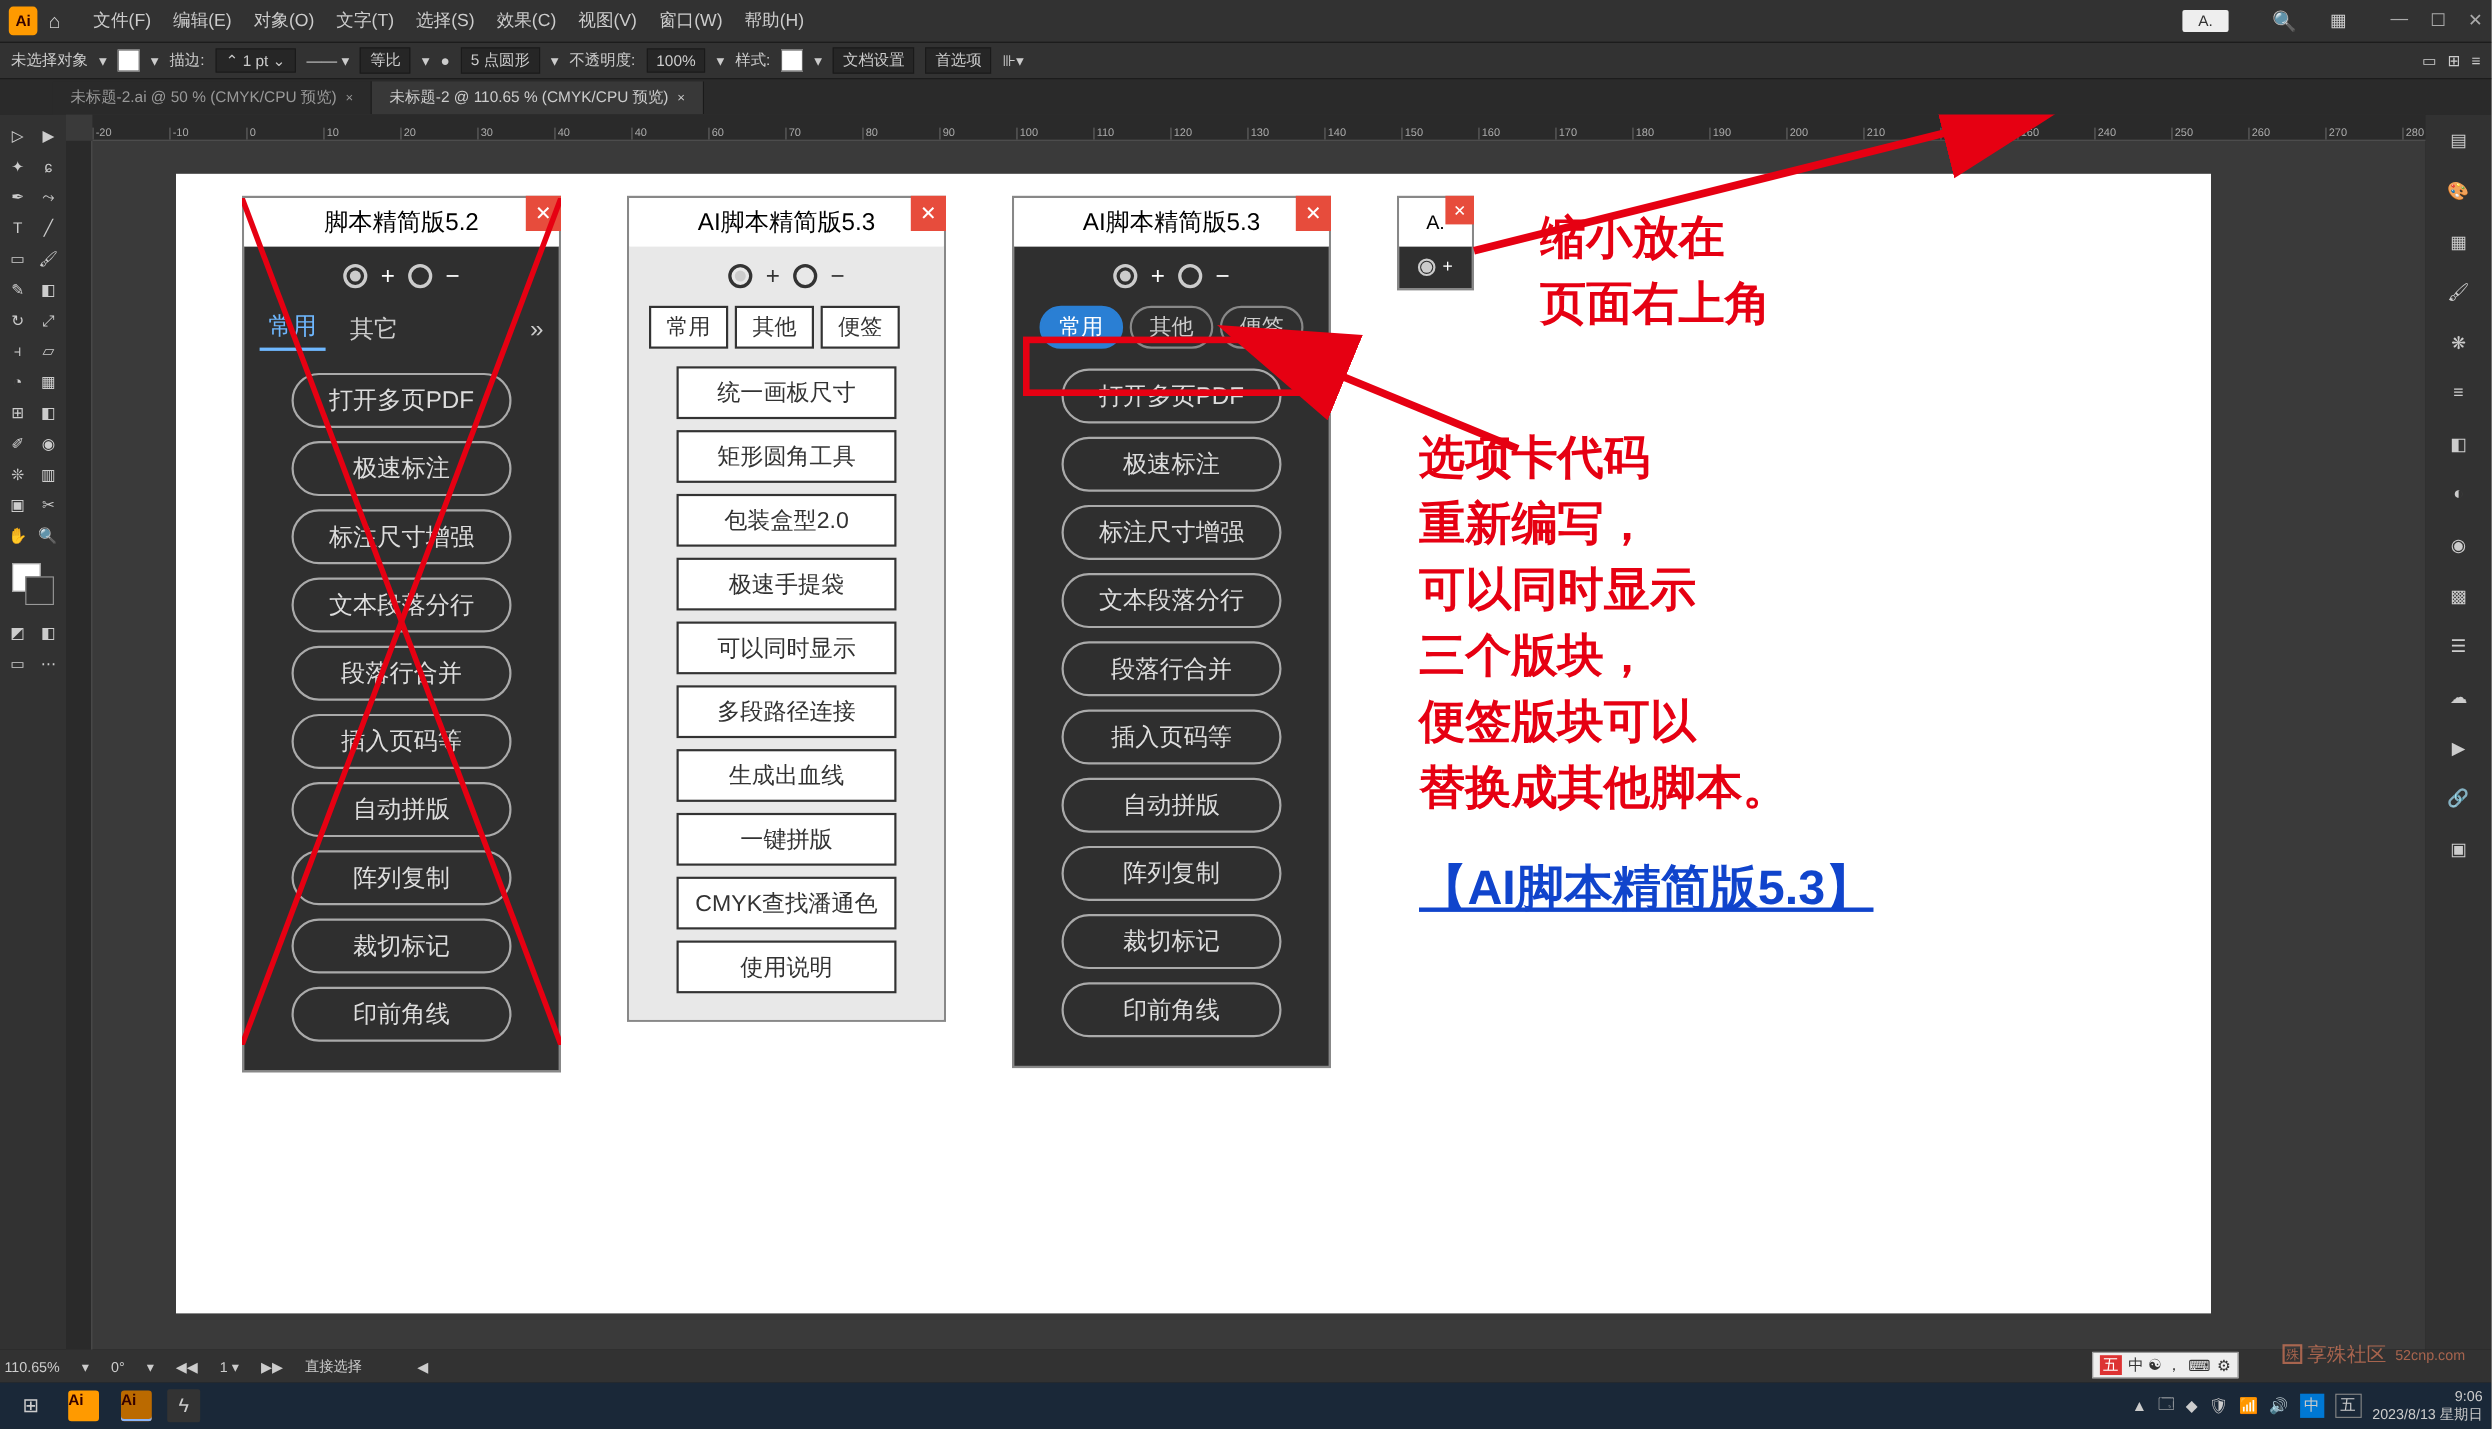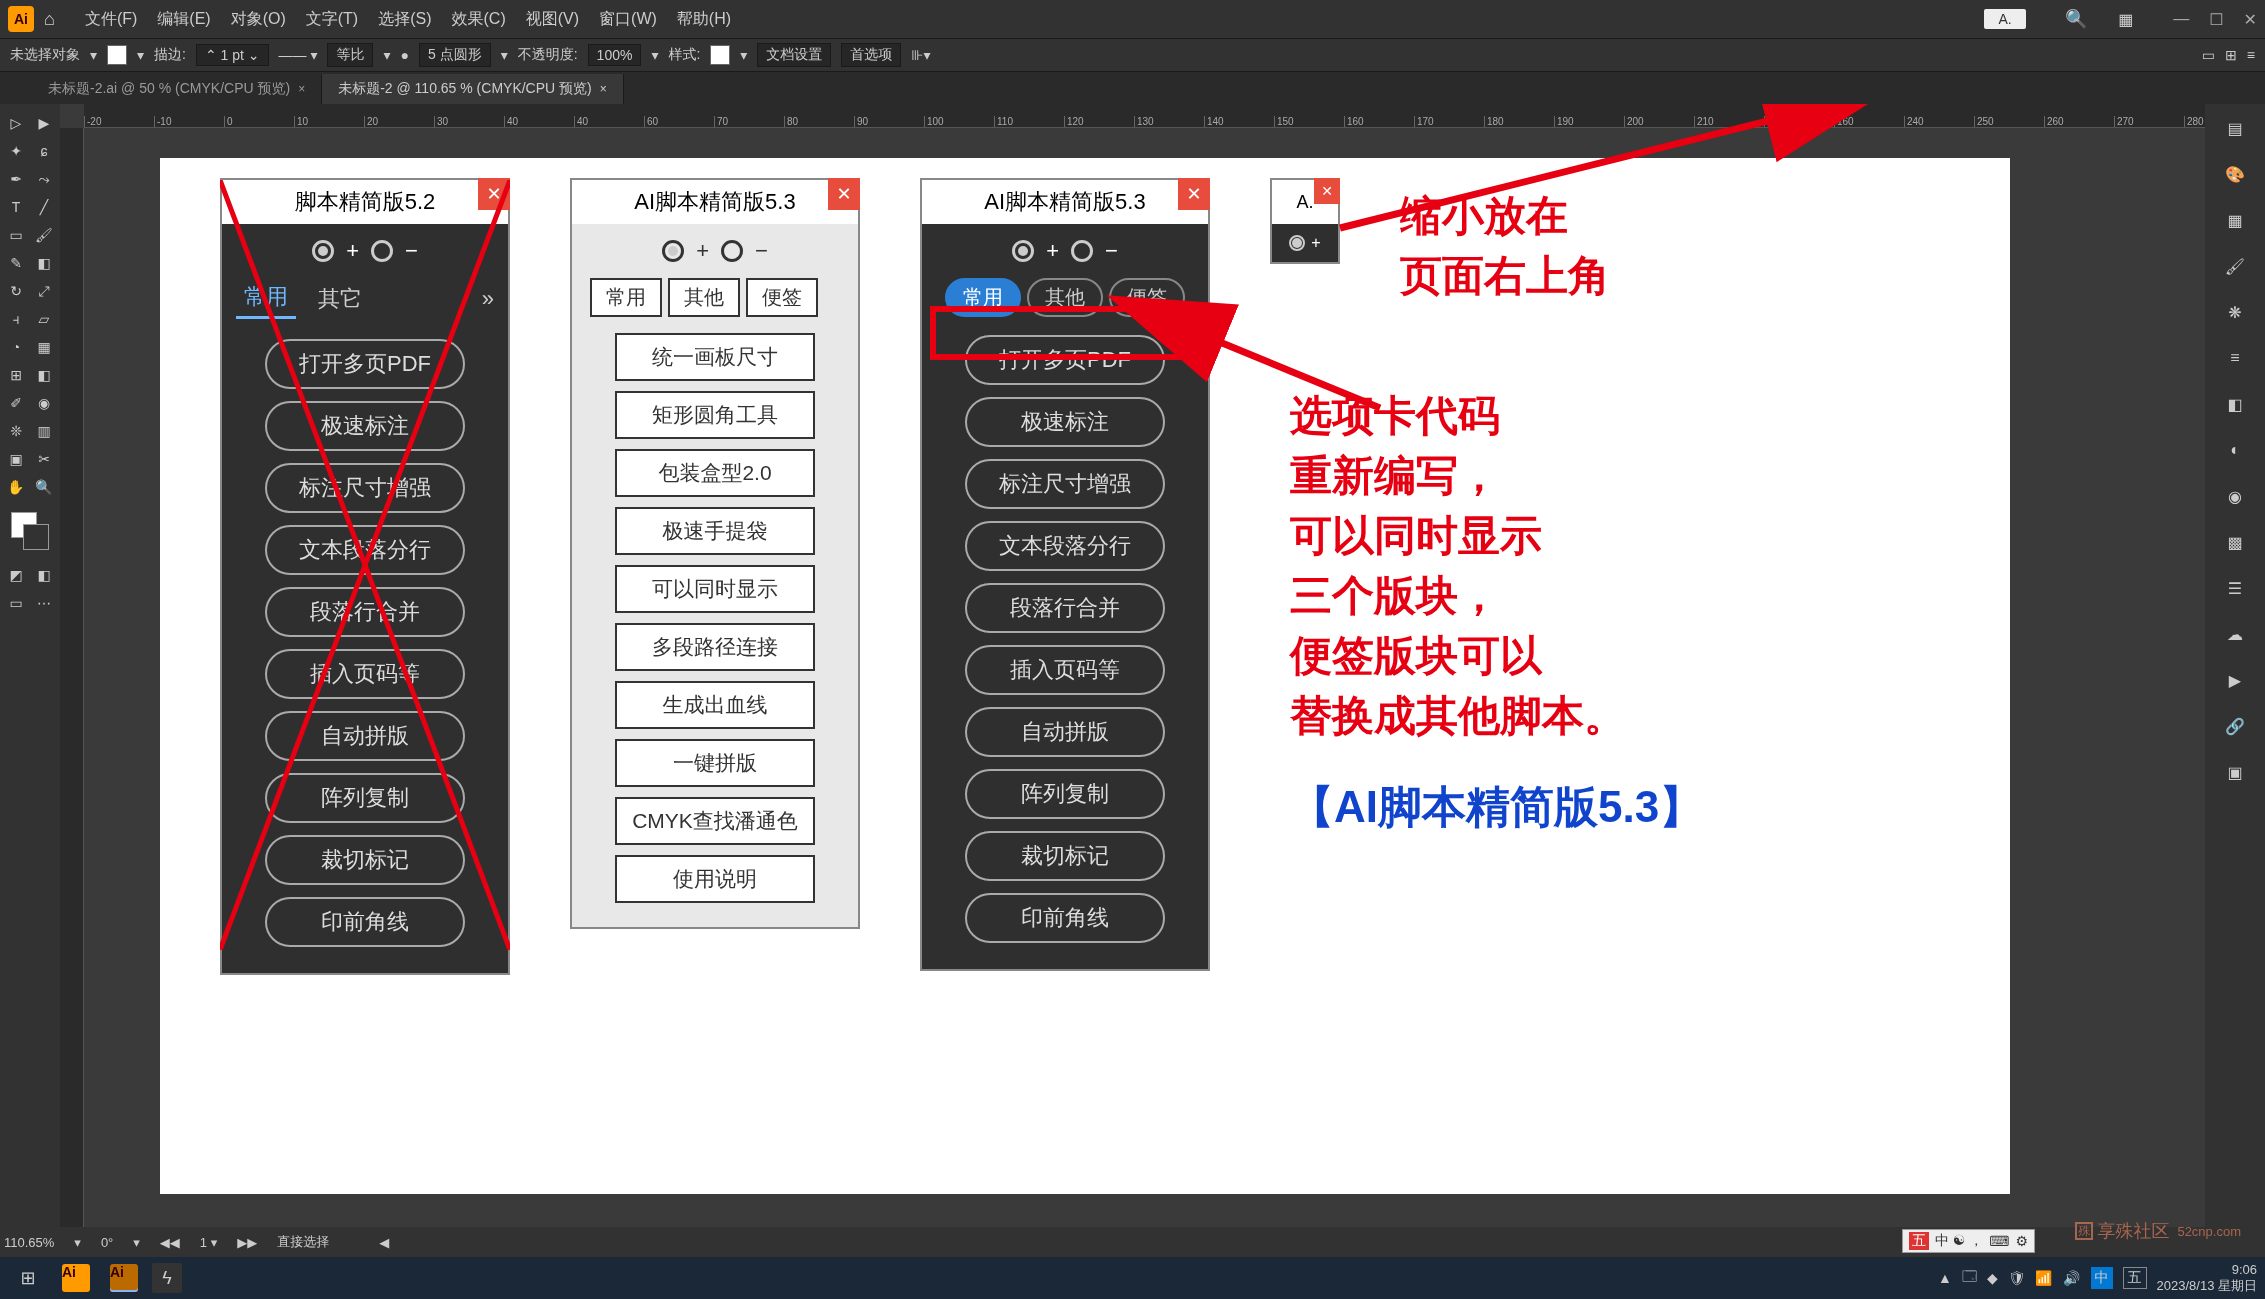--- a/index.html
+++ b/index.html
@@ -16,21 +16,21 @@
 .menubar .search-icon { margin-right: 30px; font-size: 18px; }
 .menubar .arrange-icon { margin-right: 20px; }
 
 
 .optionsbar { background: #323232; height: 34px; display: flex; align-items: center; padding: 0 10px; color: #ccc; font-size: 14px; border-top: 1px solid #1a1a1a; border-bottom: 1px solid #1a1a1a; gap: 10px; }
 .optionsbar .field { background: #262626; padding: 2px 8px; border: 1px solid #1a1a1a; }
 .optionsbar .swatch { width: 20px; height: 20px; background: #fff; border: 1px solid #666; }
 .optionsbar .pref-icons { margin-left: auto; display: flex; gap: 10px; }
 
 
-.tabbar { background: #2a2a2a; height: 32px; display: flex; align-items: flex-end; padding-left: 32px; color: #ccc; font-size: 14px; }
+.tabbar { background: #2a2a2a; height: 32px; display: flex; align-items: flex-end; padding-left: 48px; color: #ccc; font-size: 14px; }
 .tabbar .tab { padding: 6px 16px; background: #383838; border-right: 1px solid #1a1a1a; display: flex; gap: 8px; align-items: center; }
 .tabbar .tab.inactive { background: #2a2a2a; color: #999; }
 .tabbar .close { font-size: 12px; }
 
 
 .main { position: absolute; top: 104px; left: 60px; right: 60px; bottom: 72px; background: #3a3a3a; }
 .canvas-area { position: absolute; top: 0; left: 0; right: 0; bottom: 0; overflow: hidden; }
 .ruler-h { position: absolute; top: 0; left: 24px; right: 0; height: 24px; background: #2a2a2a; border-bottom: 1px solid #555; color: #aaa; font-size: 10px; display: flex; align-items: flex-end; overflow: hidden; }
 .ruler-v { position: absolute; top: 24px; left: 0; width: 24px; bottom: 0; background: #2a2a2a; border-right: 1px solid #555; }
 .ruler-h span { display: inline-block; width: 70px; border-left: 1px solid #666; padding-left: 2px; flex-shrink: 0; }
@@ -425,21 +425,21 @@
       </svg>
 
       <div class="anno" style="top:30px; left:1240px; font-size:42px;">缩小放在</div>
       <div class="anno" style="top:90px; left:1240px; font-size:42px;">页面右上角</div>
       <div class="anno" style="top:230px; left:1130px; font-size:42px;">选项卡代码</div>
       <div class="anno" style="top:290px; left:1130px; font-size:42px;">重新编写，</div>
       <div class="anno" style="top:350px; left:1130px; font-size:42px;">可以同时显示</div>
       <div class="anno" style="top:410px; left:1130px; font-size:42px;">三个版块，</div>
       <div class="anno" style="top:470px; left:1130px; font-size:42px;">便签版块可以</div>
       <div class="anno" style="top:530px; left:1130px; font-size:42px;">替换成其他脚本。</div>
-      <div class="anno blue" style="top:620px; left:1130px; font-size:44px;">【AI脚本精简版5.3】</div>
+      <div class="anno blue" style="top:620px; left:1130px; font-size:44px;text-decoration:underline;">【AI脚本精简版5.3】</div>
 
     </div>
   </div>
 </div>
 
 <div class="statusbar">
   <span>110.65%</span>
     <span>▾</span>
   <span>0°</span>
     <span>▾</span>

